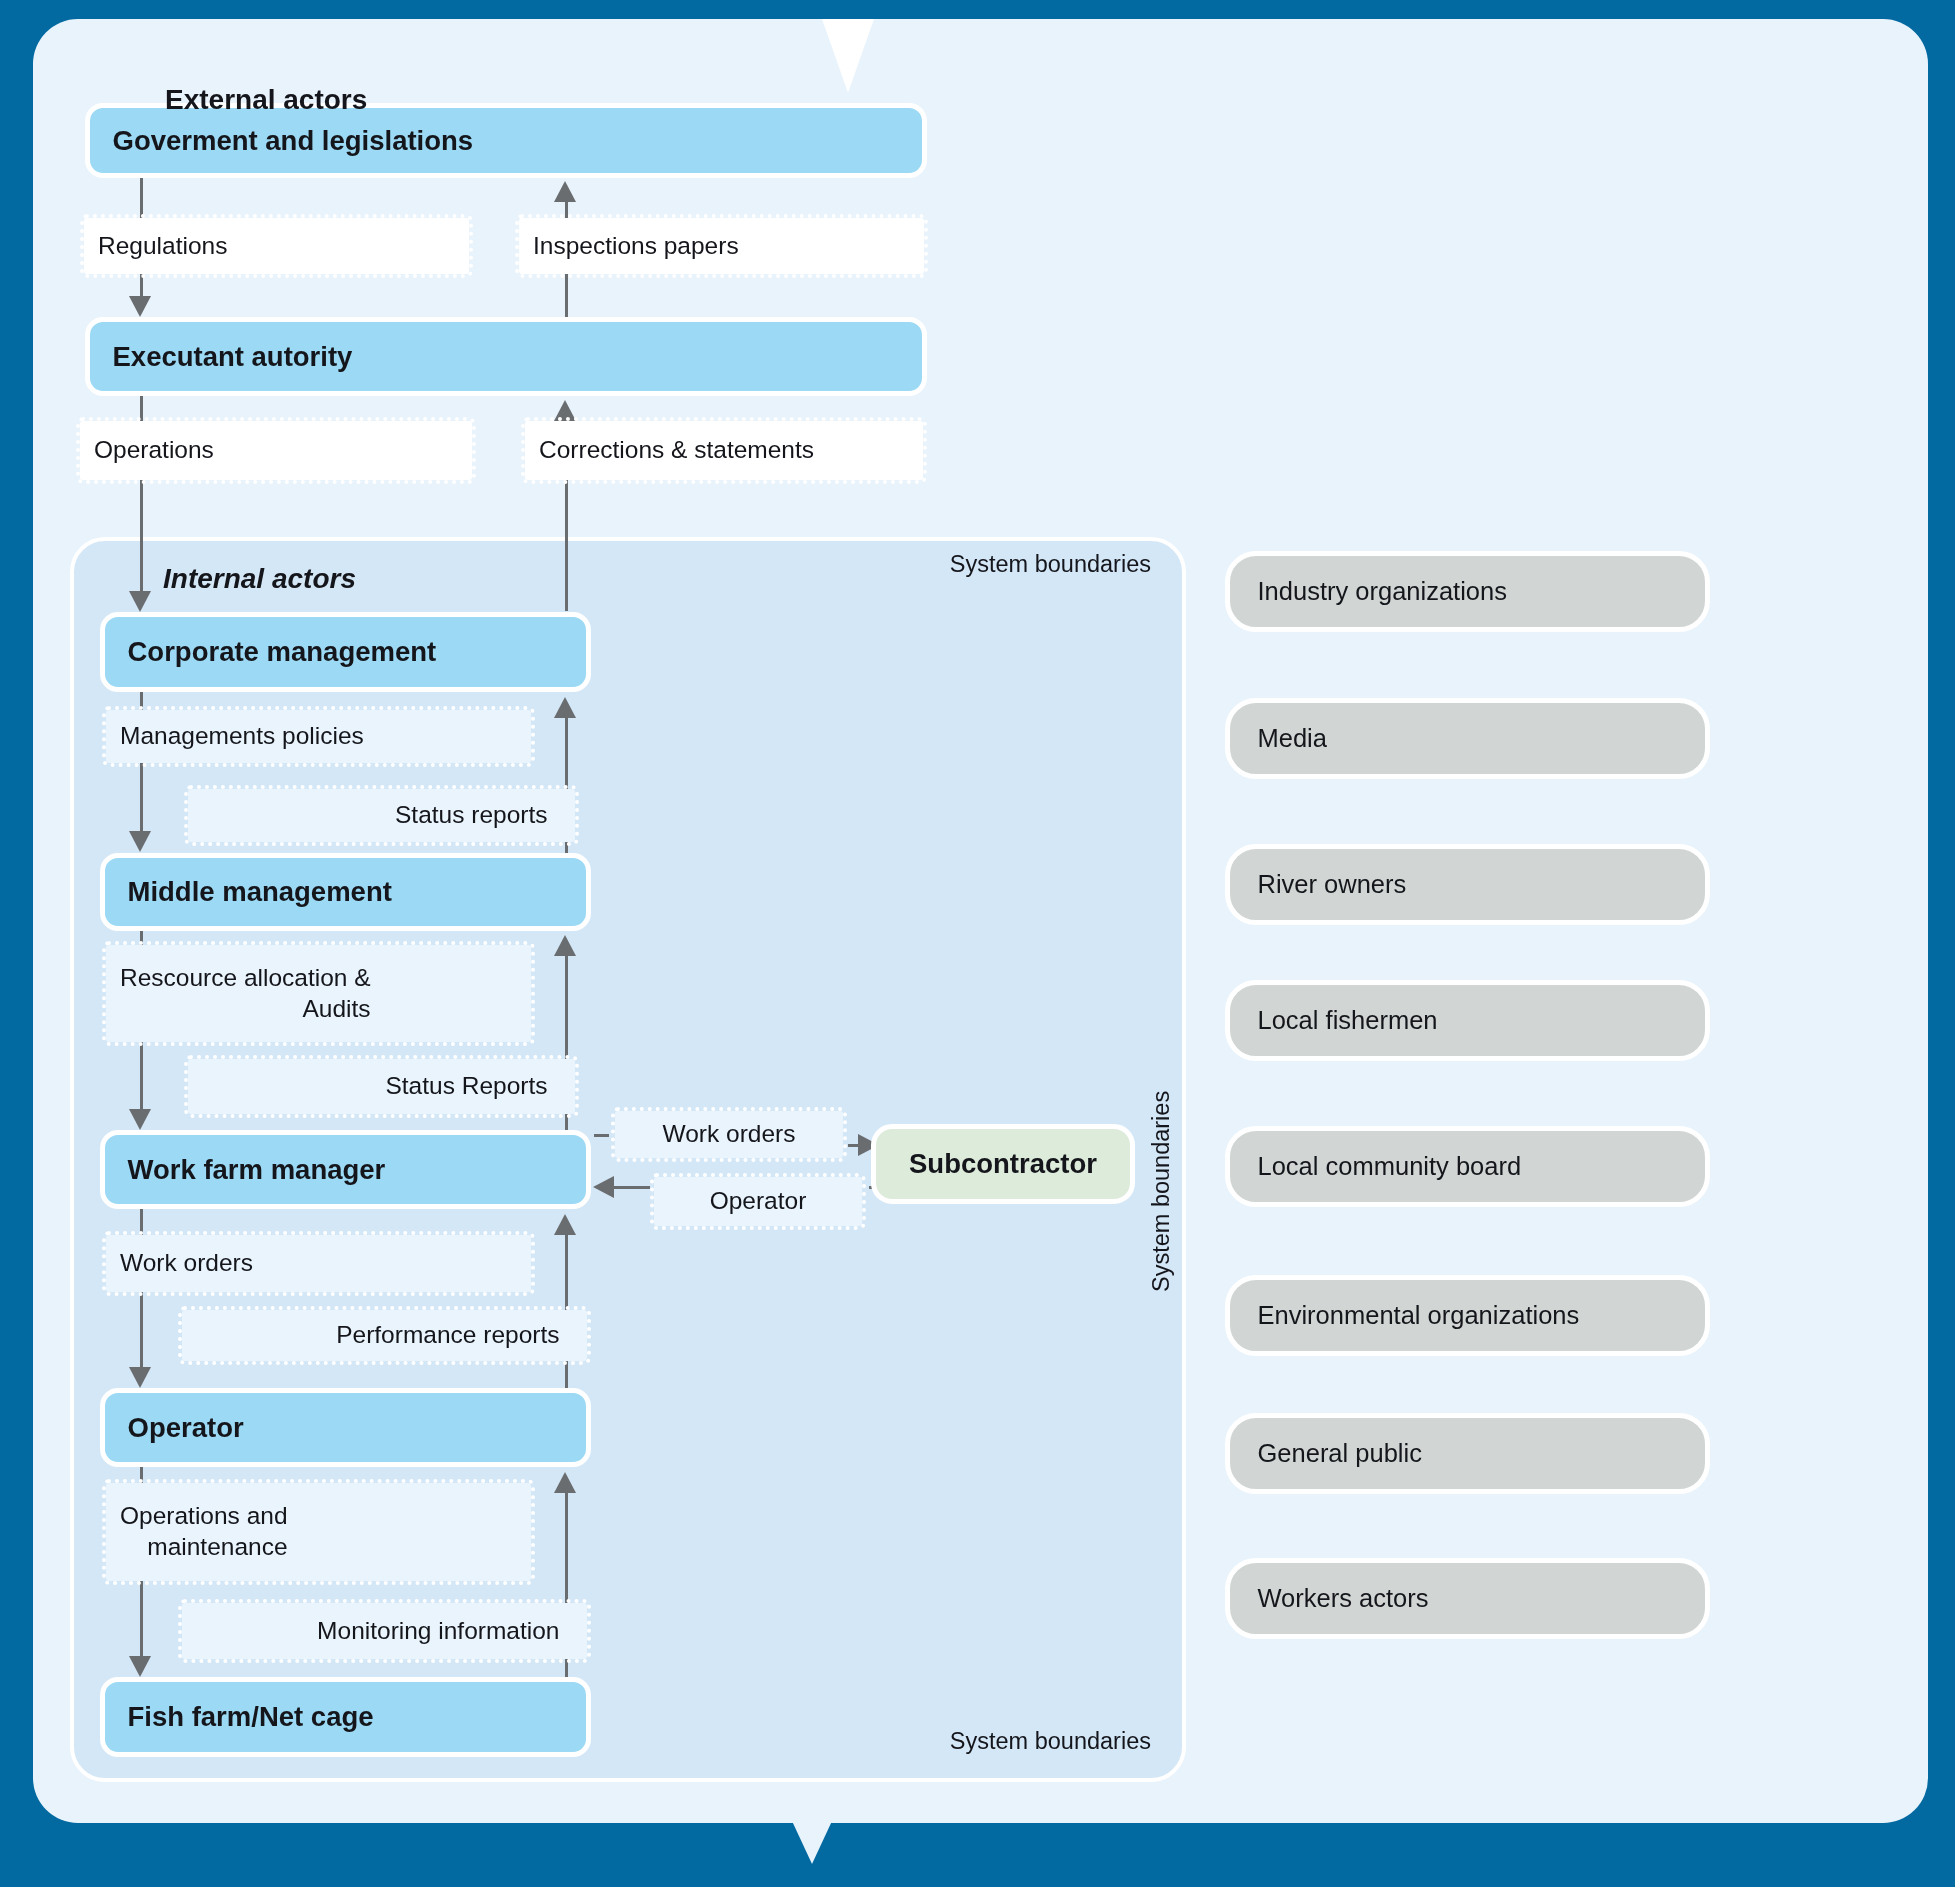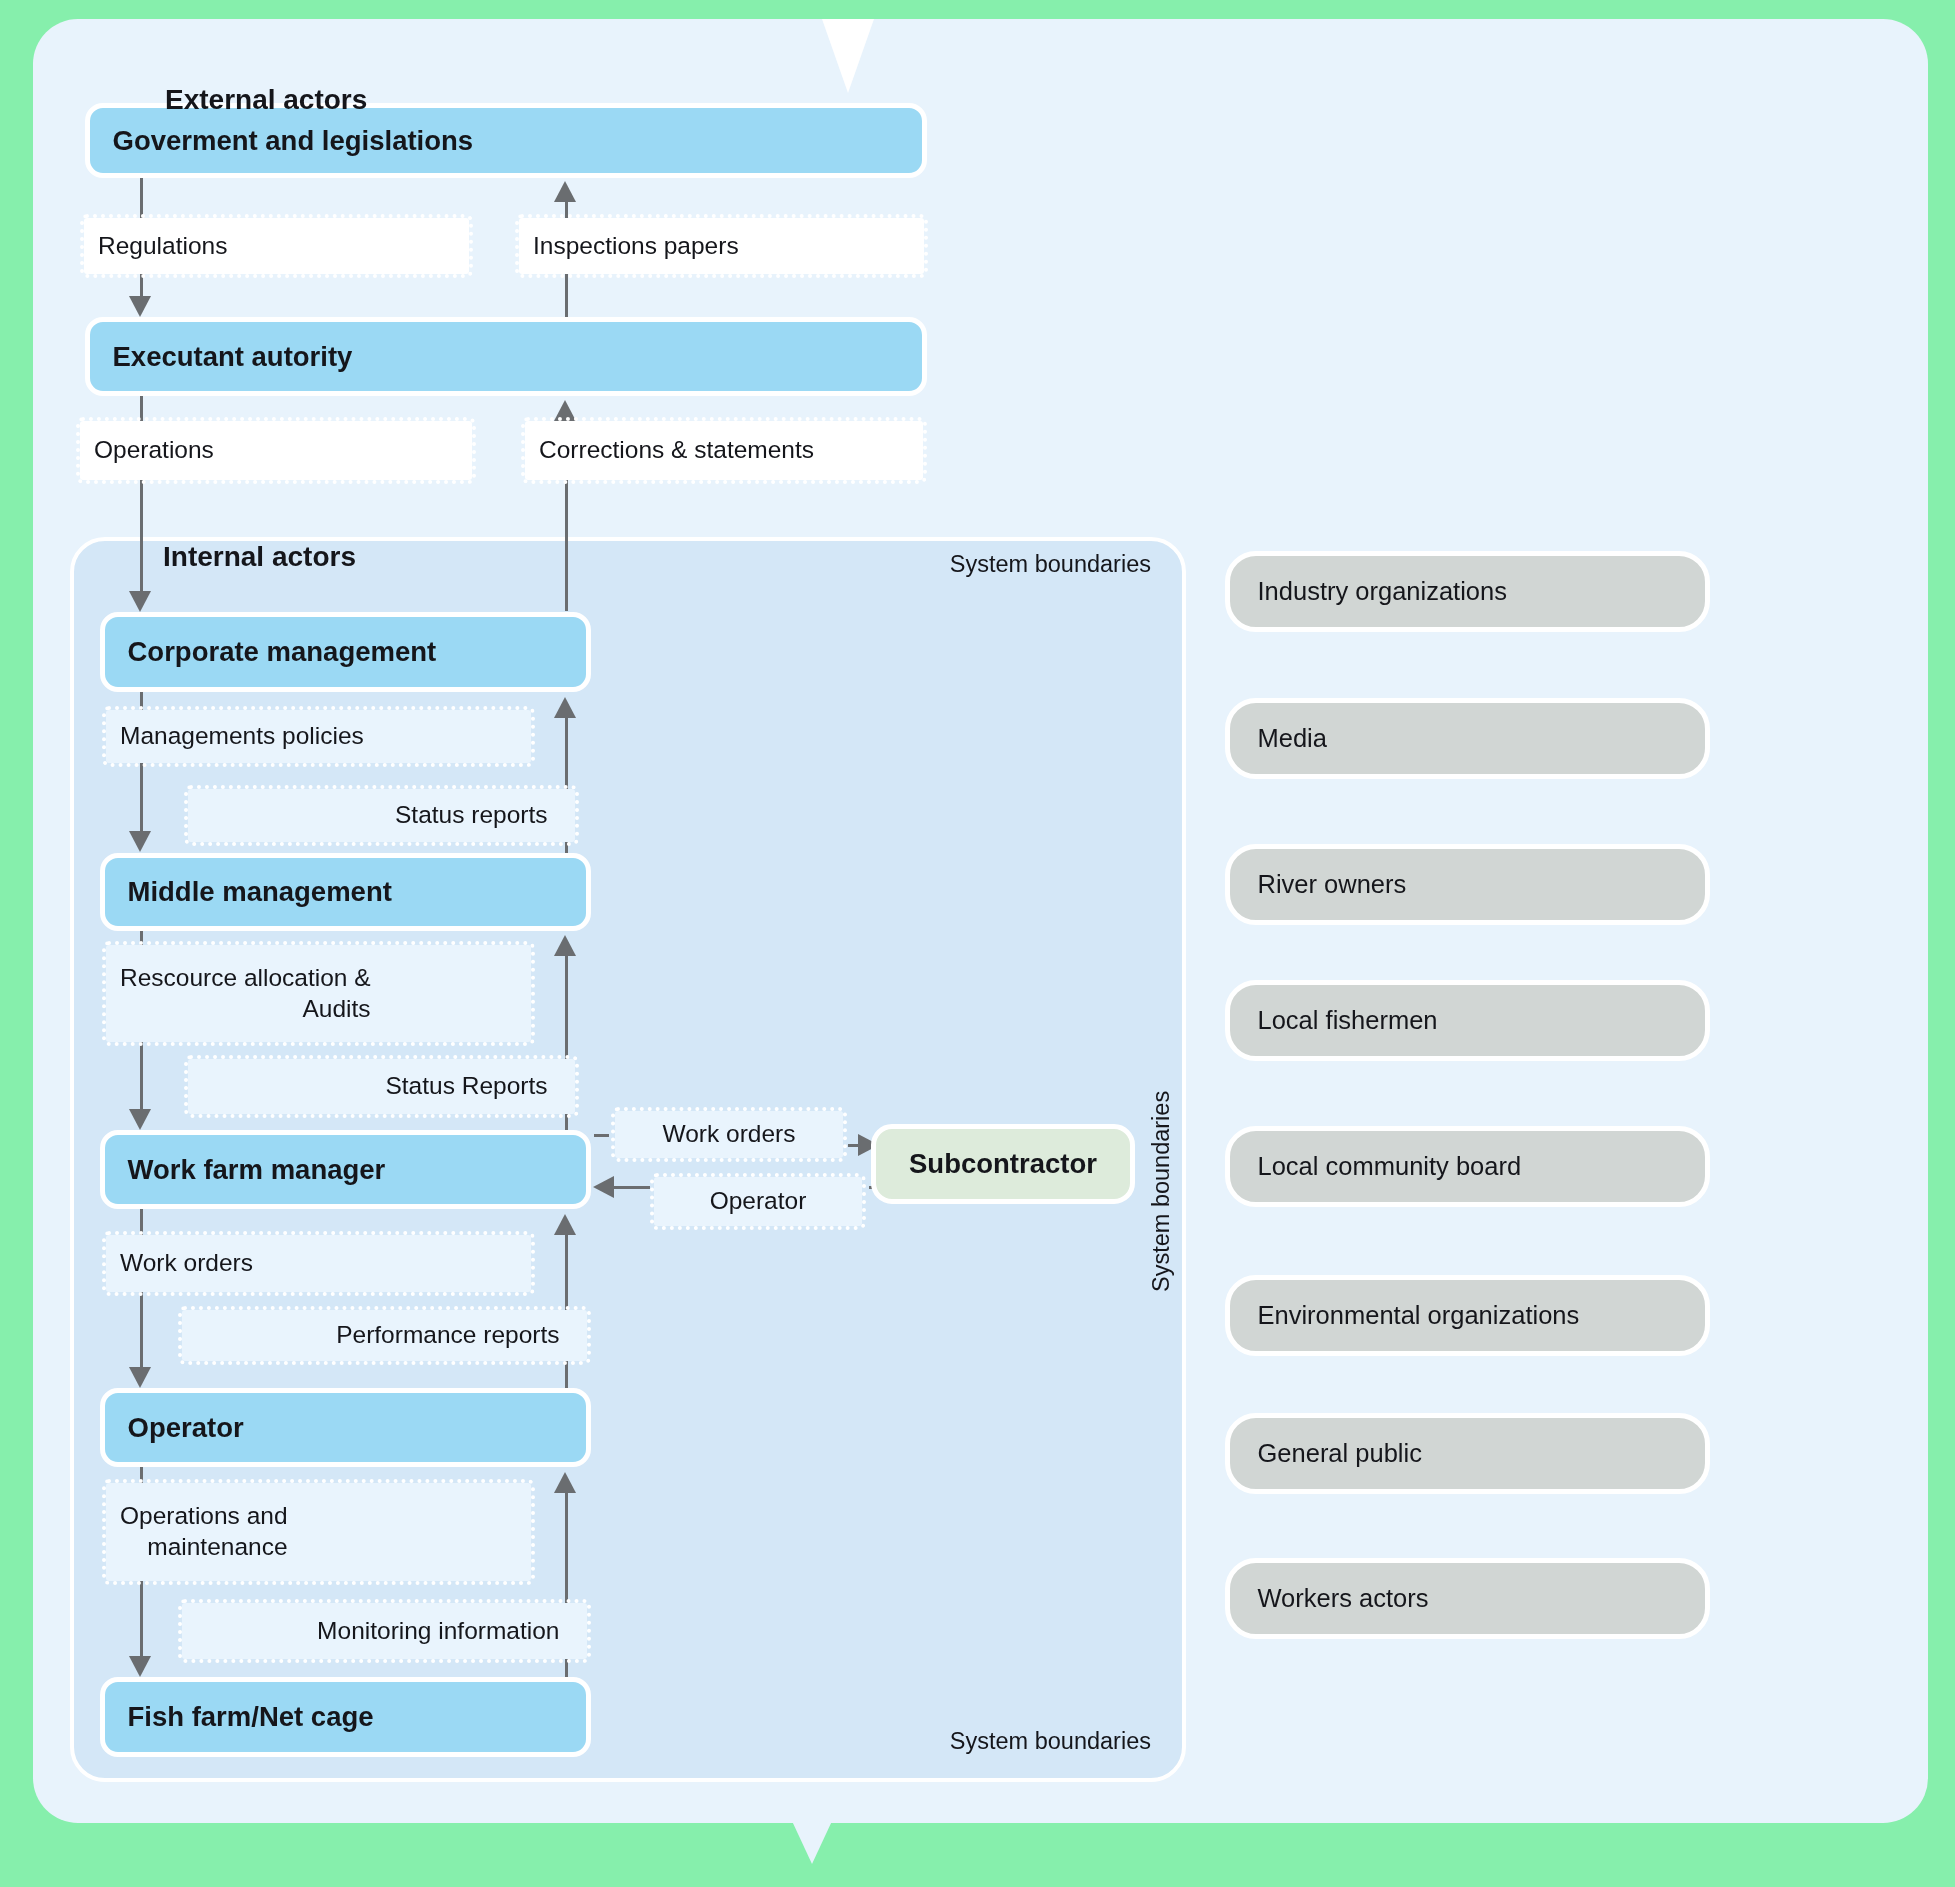--- a/index.html
+++ b/index.html
@@ -8,21 +8,21 @@
     --actor-blue:#9bd9f4;
     --gray-box:#d1d6d4;
     --green-box:#ddebdb;
     --label-light:#e9f4fd;
     --label-white:#ffffff;
     --line:#6a6d70;
     --text:#15161b;
   }
   html,body{margin:0;padding:0;background:#ffffff;}
   .canvas{
-    position:relative;width:1955px;height:1887px;background:#86efac;
+    position:relative;width:1955px;height:1887px;background:#0369a1;
     font-family:"Liberation Sans", sans-serif;color:var(--text);overflow:hidden;
   }
   .outer-panel{
     position:absolute;left:33px;top:18.5px;width:1895px;height:1804px;
     background:var(--outer-bg);border-radius:45px;z-index:0;
   }
   .notch-top{
     position:absolute;left:822px;top:18.5px;width:0;height:0;z-index:5;
     border-left:26px solid transparent;border-right:26px solid transparent;
     border-top:74px solid #ffffff;
@@ -101,21 +101,21 @@
 <body>
 
 <div class="canvas">
 
   <div class="outer-panel"></div>
   <div class="notch-top"></div>
   <div class="tail-bottom"></div>
   <div class="inner-panel"></div>
 
   <div class="hdr" style="left:165px;top:84px;">External actors</div>
-  <div class="hdr" style="left:163px;top:541px;">Internal actors</div>
+  <div class="hdr" style="left:163px;top:563px;font-style:italic;">Internal actors</div>
   <div class="sysb sysb-right" style="left:876px;top:551px;width:275px;">System boundaries</div>
   <div class="sysb sysb-vert" style="left:1148px;top:1036px;">System boundaries</div>
   <div class="sysb sysb-right" style="left:876px;top:1728px;width:275px;">System boundaries</div>
 
   <div class="actor" style="left:85px;top:103px;width:842px;height:75px;">Goverment and legislations</div>
   <div class="actor" style="left:85px;top:317px;width:842px;height:79px;">Executant autority</div>
 
   <div class="actor" style="left:100px;top:612px;width:491px;height:80px;">Corporate management</div>
   <div class="actor" style="left:100px;top:853px;width:491px;height:78px;">Middle management</div>
   <div class="actor" style="left:100px;top:1130px;width:491px;height:79px;">Work farm manager</div>

